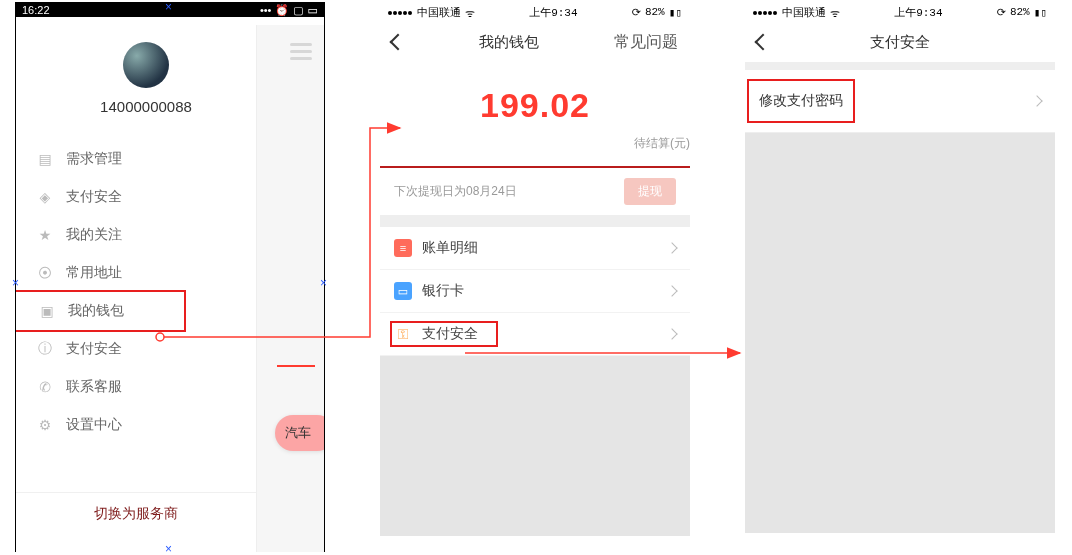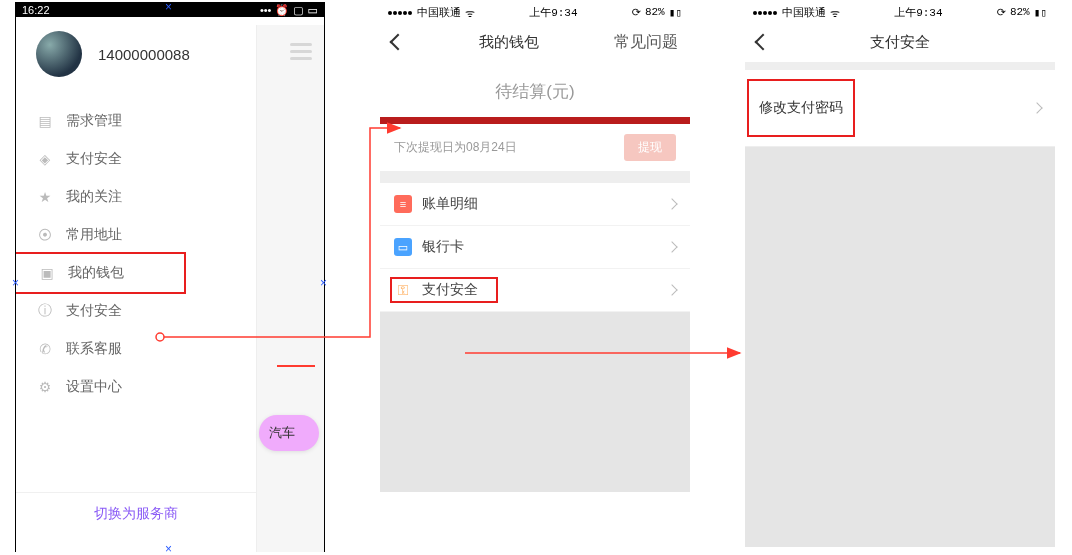--- a/index.html
+++ b/index.html
@@ -40,46 +40,46 @@
   }
   .main-sliver {
     position: absolute;
     left: 240px; top: 22px; width: 68px; height: 528px;
     background: #f6f6f6;
     border-left: 1px solid #eee;
   }
   .sliver-lines { position:absolute; top:18px; right:12px; width:22px; }
   .sliver-lines div { height:3px; background:#d7d7d7; margin-bottom:4px; border-radius:2px;}
   .sliver-pill {
-    position:absolute; top:390px; left:2px; width:60px; height:36px;
-    background:#f0abfc; border-radius:18px; display:flex; align-items:center; padding-left:10px;
+    position:absolute; top:390px; left:18px; width:60px; height:36px;
+    background:#fca5a5; border-radius:18px; display:flex; align-items:center; padding-left:10px;
     font-size:13px; color:#333; box-shadow:0 1px 4px rgba(0,0,0,0.1);
   }
   .red-line { position:absolute; top:340px; left:20px; width:38px; height:2px; background:#ff3b30;}
   .profile {
-    display:flex; align-items:center; gap:16px; padding:14px 0 25px 20px;
+    display:flex; align-items:center; gap:10px; padding:25px 0 25px 20px;flex-direction:column;
   }
   .avatar {
     width:46px; height:46px; border-radius:50%;
     background: radial-gradient(circle at 30% 30%, #8aa, #234 70%);
   }
   .phone-num { font-size:15px; color:#333; }
   .menu-item {
     display:flex; align-items:center; gap:12px;
     padding: 10px 0 10px 20px;
     font-size:14px; color:#666;
   }
   .menu-icon {
     width:18px; height:18px; display:flex; align-items:center; justify-content:center;
     color:#bbb; font-size:14px;
   }
   .menu-item.highlight { border:2px solid #e81e1e; margin: -2px 70px -2px -2px; padding-left:22px;}
   .switch-row {
     position:absolute; bottom:10px; left:0; width:100%;
-    text-align:center; font-size:14px; color:#8b5cf6; padding:12px 0; border-top:1px solid #f0f0f0;
+    text-align:center; font-size:14px; color:#7f1d1d; padding:12px 0; border-top:1px solid #f0f0f0;
   }
   .x-blue { position:absolute; color:#2b5cff; font-size:12px; }
   
   #phone2 { left: 380px; }
   .statusbar-light {
     height:20px; display:flex; align-items:center; justify-content:space-between;
     padding:0 8px; font-size:11px; color:#000;font-family:Liberation Mono, monospace;
   }
   .sb-left, .sb-right { display:flex; gap:4px; align-items:center; }
   .dots span { width:4px;height:4px;border-radius:50%;background:#000;display:inline-block;margin-right:1px;}
@@ -88,25 +88,25 @@
     font-size:15px;
   }
   .nav .title { font-weight:500; color:#333; }
   .nav .right-link { font-size:16px; color:#555; }
   .back-arrow { width:12px;height:12px;border-left:2px solid #333;border-bottom:2px solid #333;transform:rotate(45deg);}
   .balance-card {
     background:#fff; margin:0; padding:18px 0 14px; text-align:center;
   }
   .bal-label { font-size:12px; color:#999; }
   .bal-amount { font-size:34px; font-weight:700; color:#ff3b30; margin:6px 0 10px; letter-spacing:1px;}
-  .pending-label { font-size:17px; color:#999; }
+  .pending-label { font-size:12px; color:#999;text-align:right; }
   .pending-amount { font-size:14px; color:#333; margin-top:2px;}
   .withdraw-row {
     display:flex; align-items:center; justify-content:space-between;
-    padding:10px 14px; font-size:12px; color:#999; border-top:7px solid #b91c1c;
+    padding:10px 14px; font-size:12px; color:#999; border-top:2px solid #b91c1c;
   }
   .withdraw-btn {
     background:#f6c7c0; color:#fff; padding:5px 14px; border-radius:3px; font-size:12px;
   }
   .gap { height:12px; background:#eee; }
   .list-row {
     display:flex; align-items:center; justify-content:space-between;
     padding:12px 14px; font-size:14px; color:#444; border-bottom:1px solid #f2f2f2; background:#fff;
   }
   .list-row .l { display:flex; align-items:center; gap:10px;}
@@ -116,21 +116,21 @@
   .row-icon.card { background:#4aa3ff; color:#fff; font-size:11px;}
   .row-icon.key  { color:#ffa64d; font-size:14px;}
   .list-row.highlight .l { border:2px solid #e81e1e; padding:2px 18px 2px 2px; margin:-4px;}
   .gray-fill { background:#e5e5e5; height:180px;}
   
   #phone3 { left: 745px; }
   .sec-row {
     display:flex; align-items:center; justify-content:space-between;
     padding:14px 14px; font-size:14px; color:#333; background:#fff; border-bottom:1px solid #eee;
   }
-  .sec-row.highlight span.lbl { border:2px solid #e81e1e; padding:18px 10px; margin:-5px -12px;text-align:right;}
+  .sec-row.highlight span.lbl { border:2px solid #e81e1e; padding:11px 10px; margin:-5px -12px;text-align:right;}
   .gray-fill3 { background:#e5e5e5; height:400px;}
   
   svg.overlay { position:absolute; top:0; left:0; pointer-events:none; }
 </style>
 </head>
 <body>
 
 <div class="phone" id="phone1">
   <div class="statusbar-dark">
     <span>16:22</span>
@@ -215,20 +215,21 @@
       <span>82%</span>
       <span>▮▯</span>
     </span>
   </div>
   <div class="nav">
     <div class="back-arrow"></div>
     <div class="title">我的钱包</div>
     <div class="right-link">常见问题</div>
   </div>
   <div class="balance-card">
+    <div class="bal-amount">199.02</div>
     <div class="pending-label">待结算(元)</div>
   </div>
   <div class="withdraw-row">
     <span>下次提现日为08月24日</span>
     <span class="withdraw-btn">提现</span>
   </div>
   <div class="gap"></div>
   <div class="list-row">
     <span class="l">
         <span class="row-icon bill">≡</span>

